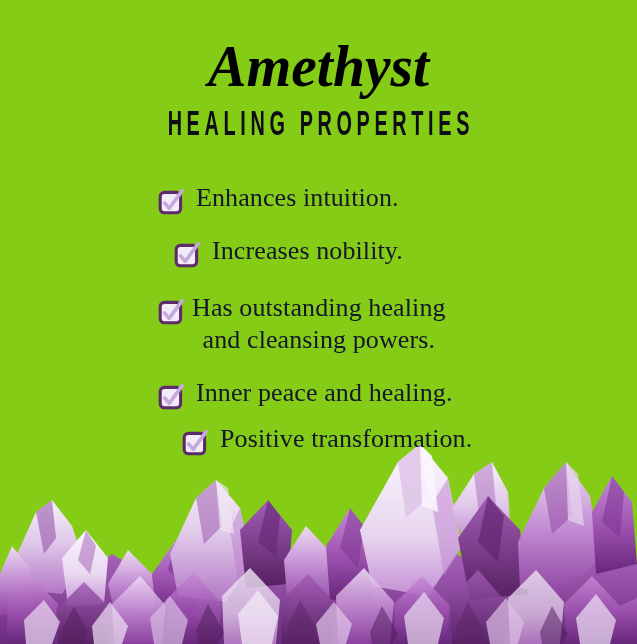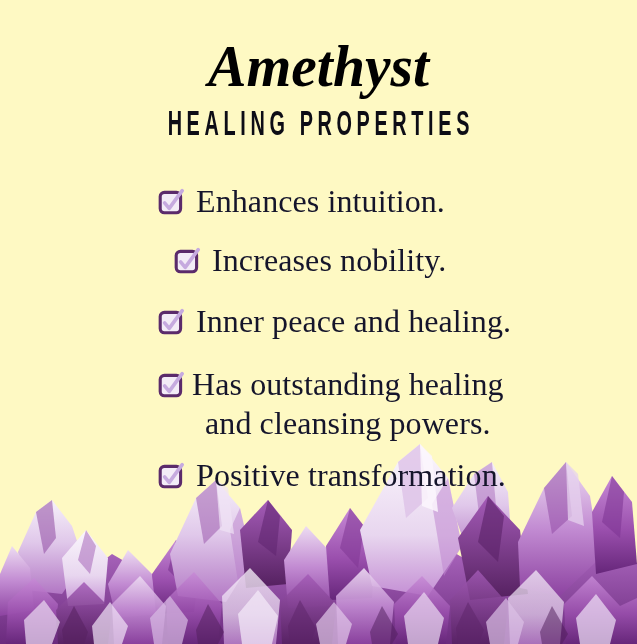--- a/index.html
+++ b/index.html
@@ -4,21 +4,21 @@
 <style>
   html, body {
     margin: 0;
     padding: 0;
     background: #ffffff;
   }
   #poster {
     position: relative;
     width: 637px;
     height: 644px;
-    background: #fef9c3;
+    background: #84cc16;
     overflow: hidden;
     font-family: "Liberation Serif", "DejaVu Serif", serif;
   }
 
   
   .header {
     position: absolute;
     top: 0;
     left: 0;
     width: 637px;
@@ -65,37 +65,37 @@
   .list-item {
     display: flex;
     align-items: flex-start;
     margin: 0 0 0 0;
     padding: 0;
   }
   .list-item.gap-1 { margin-top: 0px; }
   .list-item.gap-2 { margin-top: 20px; padding-left: 16px; }
   .list-item.gap-3 { margin-top: 22px; }
   .list-item.gap-4 { margin-top: 24px; }
-  .list-item.gap-5 { margin-top: 13px; }
+  .list-item.gap-5 { margin-top: 13px; margin-left: 24px; }
 
   .cb-wrap {
     flex: 0 0 auto;
     width: 26px;
     height: 26px;
     margin-left: 158px;
     margin-top: 7px;
     position: relative;
   }
   .cb-wrap svg { display: block; overflow: visible; }
 
   .item-text {
     flex: 0 0 auto;
     margin-left: 12px;
     font-family: "Liberation Serif", "DejaVu Serif", serif;
-    font-size: 32px;
+    font-size: 26px;
     line-height: 1.22;
     color: #15152b;
     white-space: pre-line;
     letter-spacing: 0.1px;
   }
   .item-text.center-wrap {
     text-align: center;
     margin-left: 8px;
   }
 
@@ -136,39 +136,39 @@
     <li class="list-item gap-2">
       <span class="cb-wrap">
         <svg width="26" height="26" viewBox="0 0 26 26">
           <rect x="2.2" y="3.4" width="20.4" height="20.4" rx="4.2" ry="4.2" fill="#f3ecf7" stroke="#5b2b6b" stroke-width="3.1"></rect>
           <path d="M6.6 13.8 L11.2 19.4 L24.2 1.6" fill="none" stroke="#c6aadf" stroke-width="3.6" stroke-linecap="round" stroke-linejoin="round"></path>
         </svg>
       </span>
       <span class="item-text">Increases nobility.</span>
     </li>
 
-    <li class="list-item gap-3">
-      <span class="cb-wrap">
-        <svg width="26" height="26" viewBox="0 0 26 26">
-          <rect x="2.2" y="3.4" width="20.4" height="20.4" rx="4.2" ry="4.2" fill="#f3ecf7" stroke="#5b2b6b" stroke-width="3.1"></rect>
-          <path d="M6.6 13.8 L11.2 19.4 L24.2 1.6" fill="none" stroke="#c6aadf" stroke-width="3.6" stroke-linecap="round" stroke-linejoin="round"></path>
-        </svg>
-      </span>
-      <span class="item-text">Inner peace and healing.</span>
-    </li>
-
     <li class="list-item gap-4">
       <span class="cb-wrap">
         <svg width="26" height="26" viewBox="0 0 26 26">
           <rect x="2.2" y="3.4" width="20.4" height="20.4" rx="4.2" ry="4.2" fill="#f3ecf7" stroke="#5b2b6b" stroke-width="3.1"></rect>
           <path d="M6.6 13.8 L11.2 19.4 L24.2 1.6" fill="none" stroke="#c6aadf" stroke-width="3.6" stroke-linecap="round" stroke-linejoin="round"></path>
         </svg>
       </span>
       <span class="item-text center-wrap">Has outstanding healing
 and cleansing powers.</span>
+    </li>
+
+    <li class="list-item gap-3">
+      <span class="cb-wrap">
+        <svg width="26" height="26" viewBox="0 0 26 26">
+          <rect x="2.2" y="3.4" width="20.4" height="20.4" rx="4.2" ry="4.2" fill="#f3ecf7" stroke="#5b2b6b" stroke-width="3.1"></rect>
+          <path d="M6.6 13.8 L11.2 19.4 L24.2 1.6" fill="none" stroke="#c6aadf" stroke-width="3.6" stroke-linecap="round" stroke-linejoin="round"></path>
+        </svg>
+      </span>
+      <span class="item-text">Inner peace and healing.</span>
     </li>
 
     <li class="list-item gap-5">
       <span class="cb-wrap">
         <svg width="26" height="26" viewBox="0 0 26 26">
           <rect x="2.2" y="3.4" width="20.4" height="20.4" rx="4.2" ry="4.2" fill="#f3ecf7" stroke="#5b2b6b" stroke-width="3.1"></rect>
           <path d="M6.6 13.8 L11.2 19.4 L24.2 1.6" fill="none" stroke="#c6aadf" stroke-width="3.6" stroke-linecap="round" stroke-linejoin="round"></path>
         </svg>
       </span>
       <span class="item-text">Positive transformation.</span>

